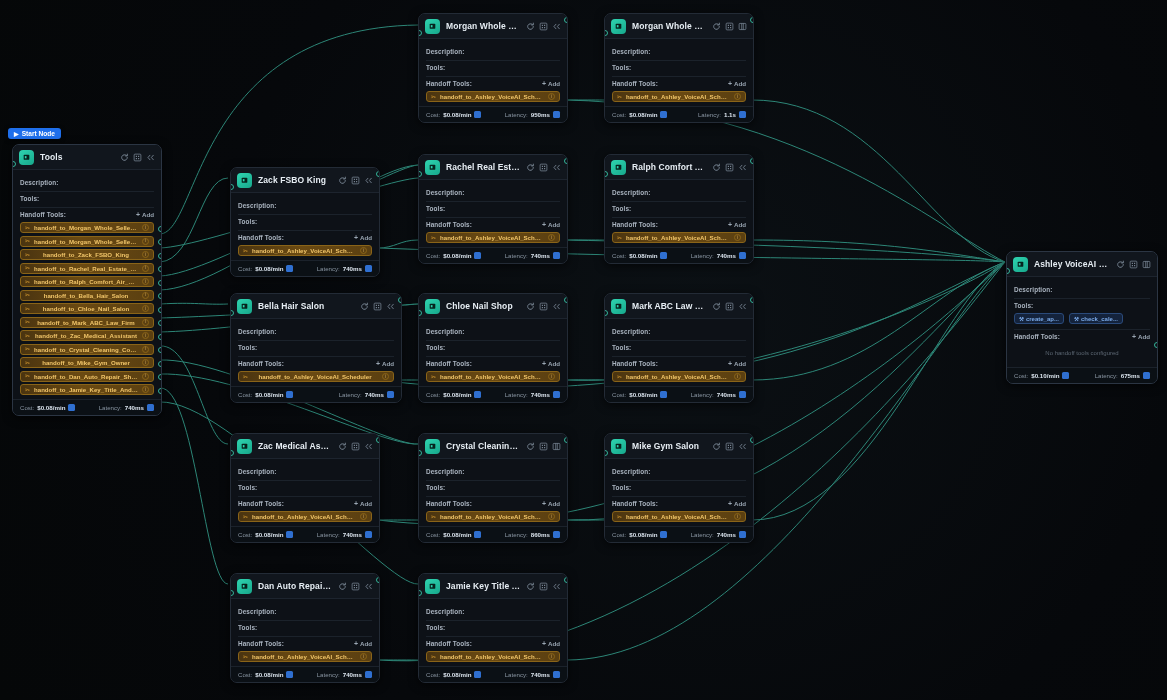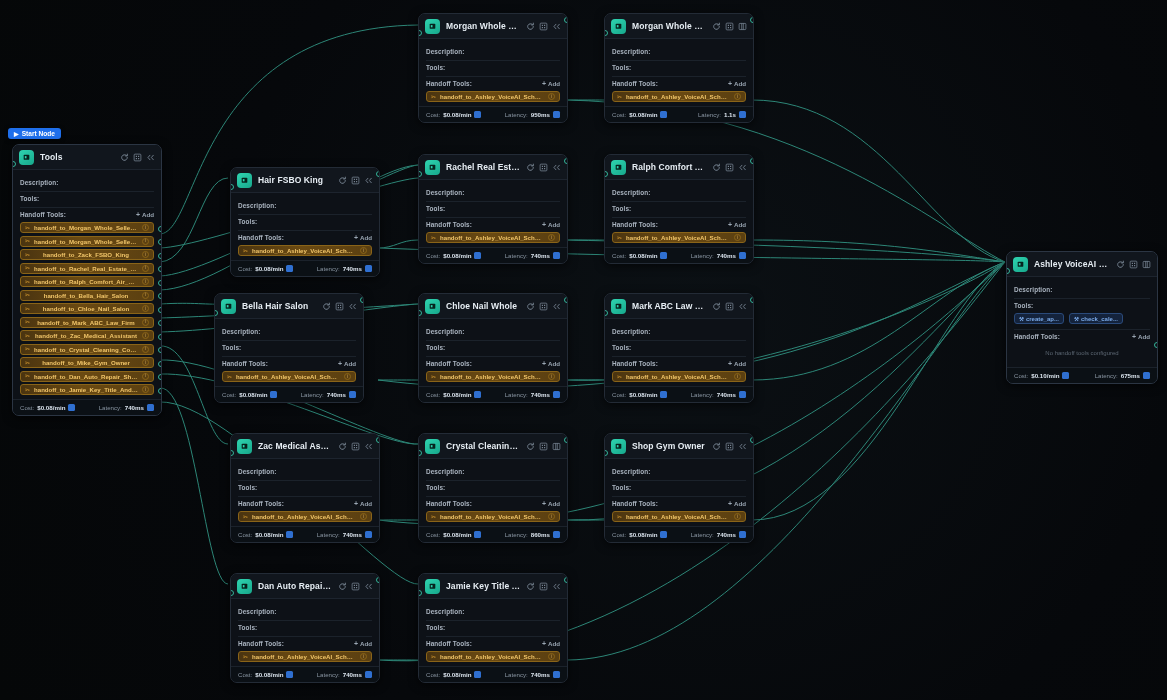--- a/index.html
+++ b/index.html
@@ -452,21 +452,21 @@
       <div class="port right" style="top: 3px;"></div>
     </div>
     <div class="node" style="left: 230px; top: 167px; width: 150px;">
       <div class="node-head">
         <div class="avatar">
           <svg viewBox="0 0 16 16" width="9" height="9" fill="#06231d">
             <rect x="3" y="3" width="10" height="9" rx="1.5"></rect>
             <rect x="5" y="5.5" width="3" height="4" fill="#2fd4b0"></rect>
           </svg>
         </div>
-        <div class="node-title">Hair FSBO King</div>
+        <div class="node-title">Zack FSBO King</div>
         <div class="head-icons">
           <span class="hicon">
             <svg viewBox="0 0 16 16" fill="none" stroke="currentColor" stroke-width="1.6" stroke-linecap="round">
               <path d="M13 8a5 5 0 1 1-1.6-3.6"></path>
               <path d="M13 2v3.2h-3.2"></path>
             </svg>
           </span>
           <span class="hicon">
             <svg viewBox="0 0 16 16" fill="none" stroke="currentColor" stroke-width="1.3">
               <rect x="2" y="2" width="12" height="12" rx="1.5"></rect>
@@ -639,21 +639,21 @@
         </div>
         <div class="metric">
           <span class="mlabel">Latency:</span>
           <span class="mval">740ms</span>
           <span class="mbadge"></span>
         </div>
       </div>
       <div class="port left" style="top: 16px;"></div>
       <div class="port right" style="top: 3px;"></div>
     </div>
-    <div class="node" style="left: 214px; top: 293px; width: 150px;">
+    <div class="node" style="left: 230px; top: 293px; width: 172px;">
       <div class="node-head">
         <div class="avatar">
           <svg viewBox="0 0 16 16" width="9" height="9" fill="#06231d">
             <rect x="3" y="3" width="10" height="9" rx="1.5"></rect>
             <rect x="5" y="5.5" width="3" height="4" fill="#2fd4b0"></rect>
           </svg>
         </div>
         <div class="node-title">Bella Hair Salon</div>
         <div class="head-icons">
           <span class="hicon">
@@ -712,21 +712,21 @@
       <div class="port right" style="top: 3px;"></div>
     </div>
     <div class="node" style="left: 418px; top: 293px; width: 150px;">
       <div class="node-head">
         <div class="avatar">
           <svg viewBox="0 0 16 16" width="9" height="9" fill="#06231d">
             <rect x="3" y="3" width="10" height="9" rx="1.5"></rect>
             <rect x="5" y="5.5" width="3" height="4" fill="#2fd4b0"></rect>
           </svg>
         </div>
-        <div class="node-title">Chloe Nail Whole</div>
+        <div class="node-title">Chloe Nail Shop</div>
         <div class="head-icons">
           <span class="hicon">
             <svg viewBox="0 0 16 16" fill="none" stroke="currentColor" stroke-width="1.6" stroke-linecap="round">
               <path d="M13 8a5 5 0 1 1-1.6-3.6"></path>
               <path d="M13 2v3.2h-3.2"></path>
             </svg>
           </span>
           <span class="hicon">
             <svg viewBox="0 0 16 16" fill="none" stroke="currentColor" stroke-width="1.3">
               <rect x="2" y="2" width="12" height="12" rx="1.5"></rect>
@@ -972,21 +972,21 @@
       <div class="port right" style="top: 3px;"></div>
     </div>
     <div class="node" style="left: 604px; top: 433px; width: 150px;">
       <div class="node-head">
         <div class="avatar">
           <svg viewBox="0 0 16 16" width="9" height="9" fill="#06231d">
             <rect x="3" y="3" width="10" height="9" rx="1.5"></rect>
             <rect x="5" y="5.5" width="3" height="4" fill="#2fd4b0"></rect>
           </svg>
         </div>
-        <div class="node-title">Shop Gym Owner</div>
+        <div class="node-title">Mike Gym Salon</div>
         <div class="head-icons">
           <span class="hicon">
             <svg viewBox="0 0 16 16" fill="none" stroke="currentColor" stroke-width="1.6" stroke-linecap="round">
               <path d="M13 8a5 5 0 1 1-1.6-3.6"></path>
               <path d="M13 2v3.2h-3.2"></path>
             </svg>
           </span>
           <span class="hicon">
             <svg viewBox="0 0 16 16" fill="none" stroke="currentColor" stroke-width="1.3">
               <rect x="2" y="2" width="12" height="12" rx="1.5"></rect>

